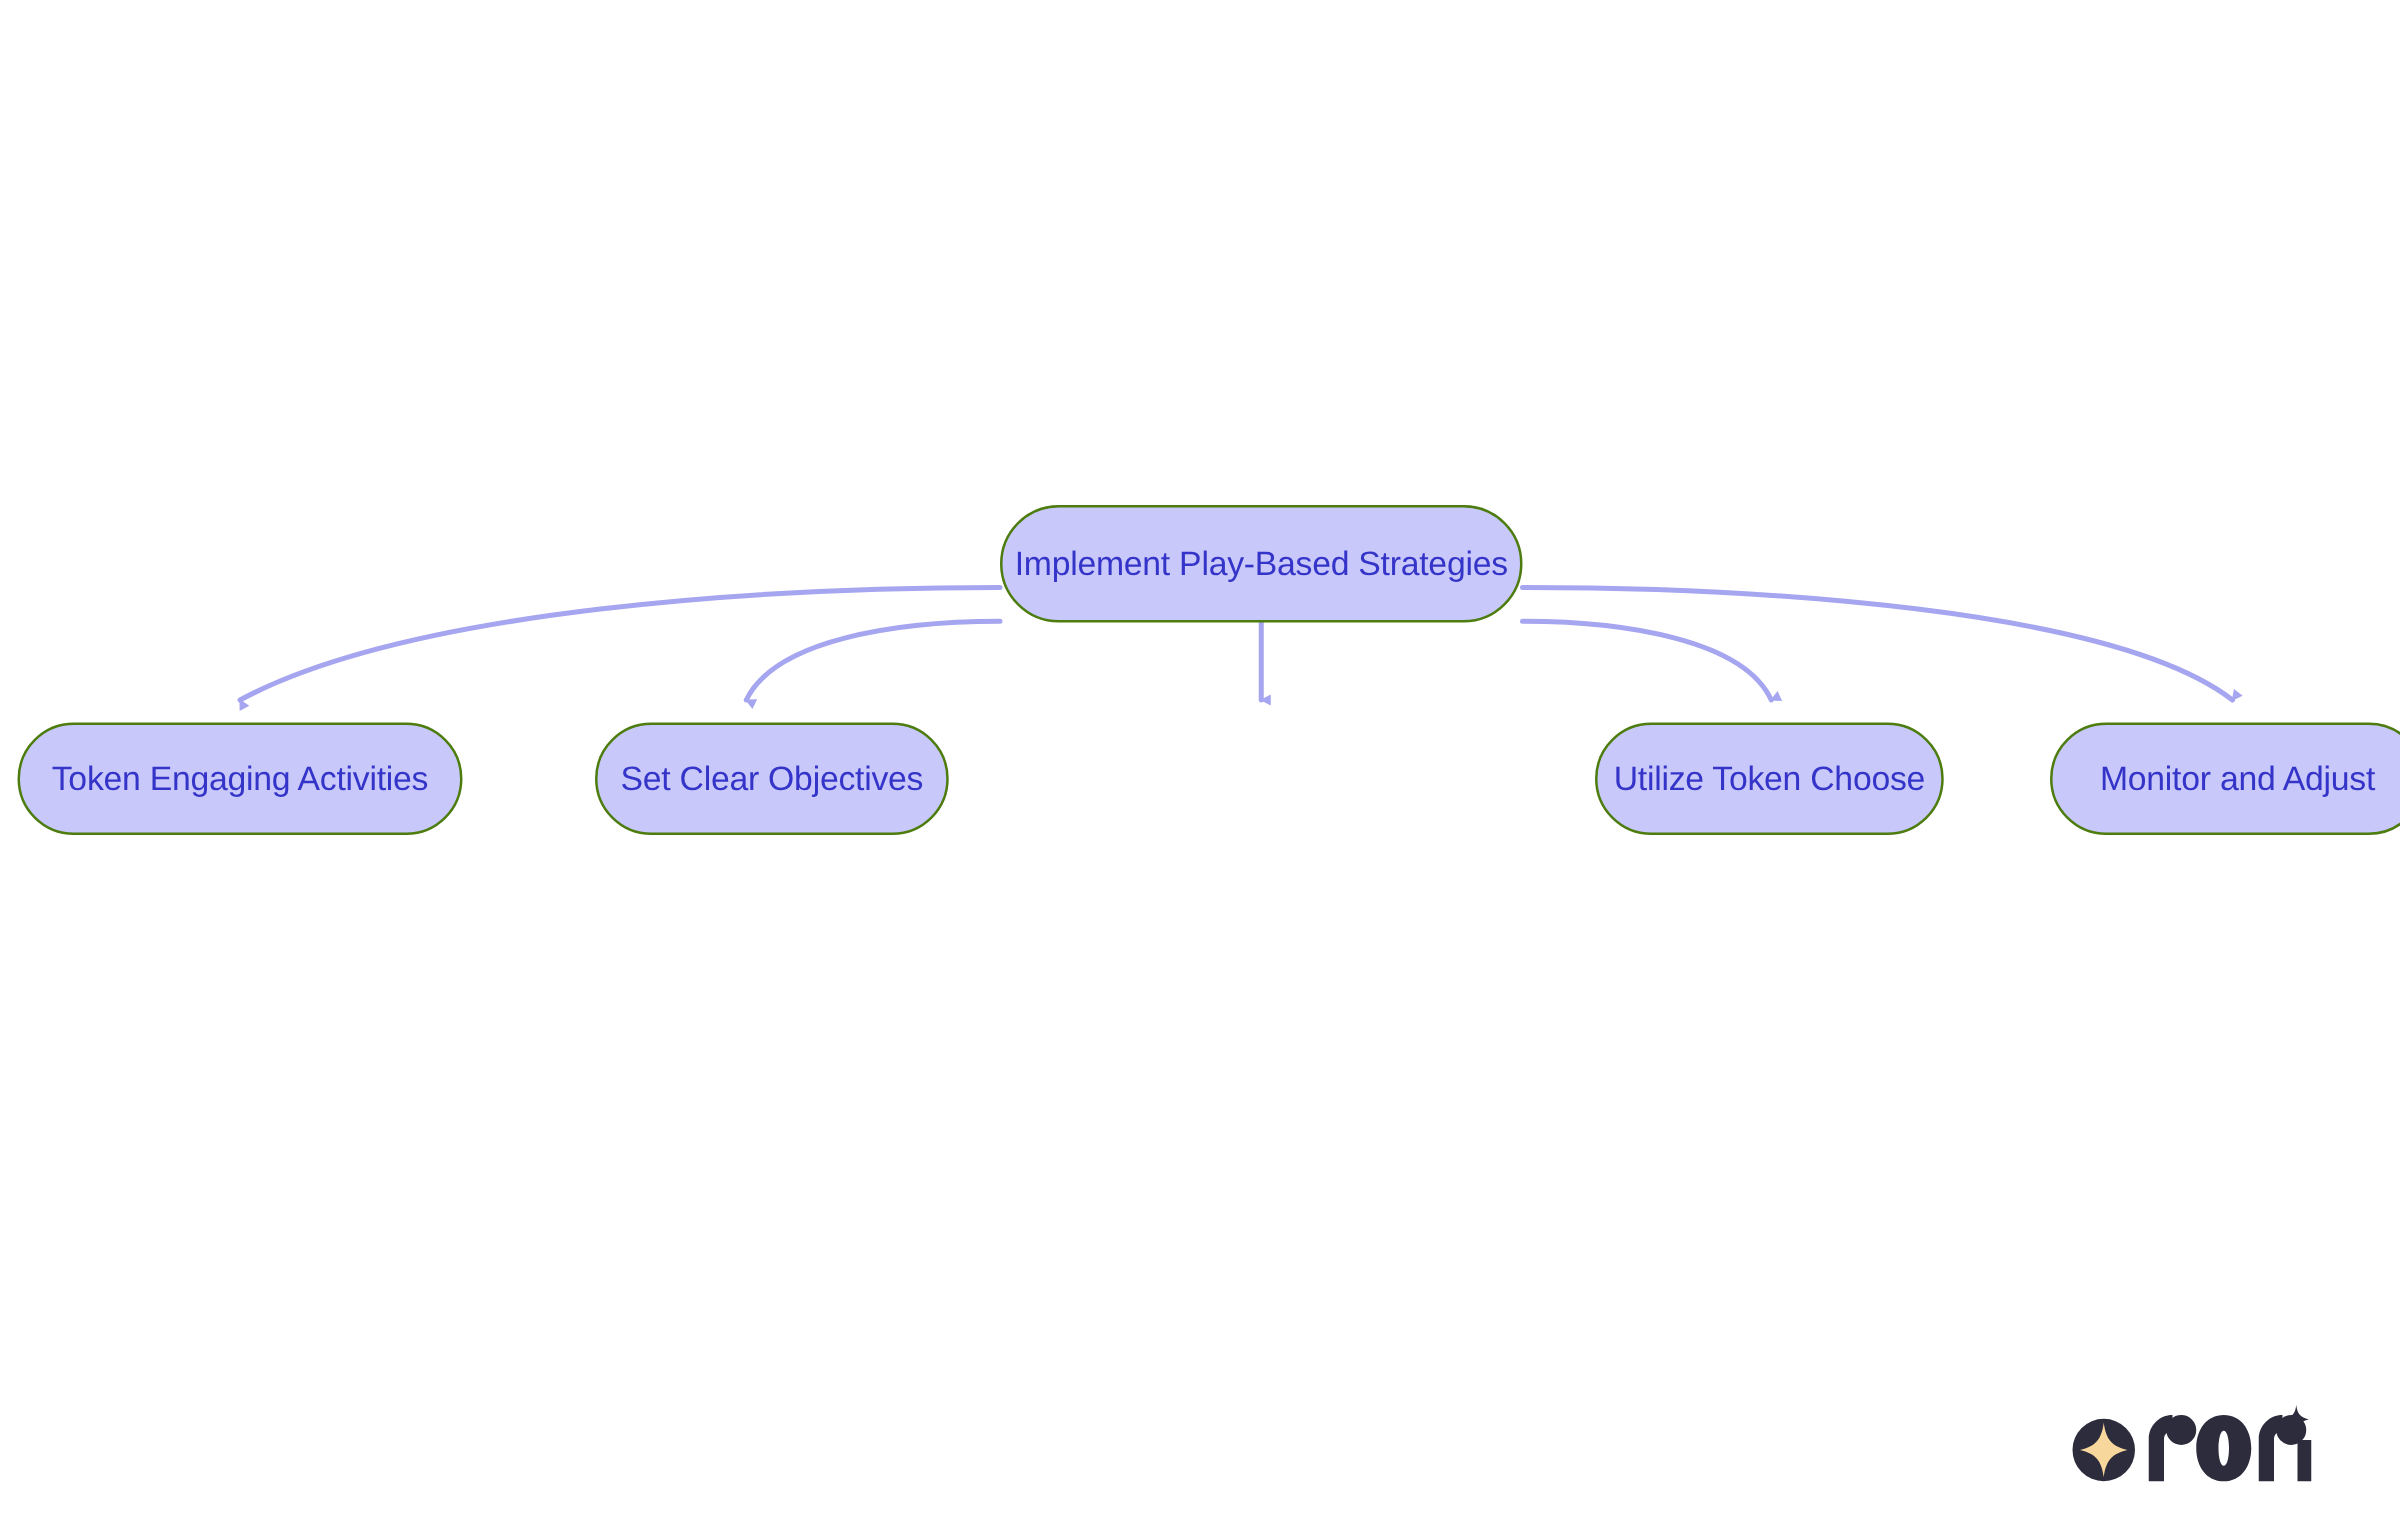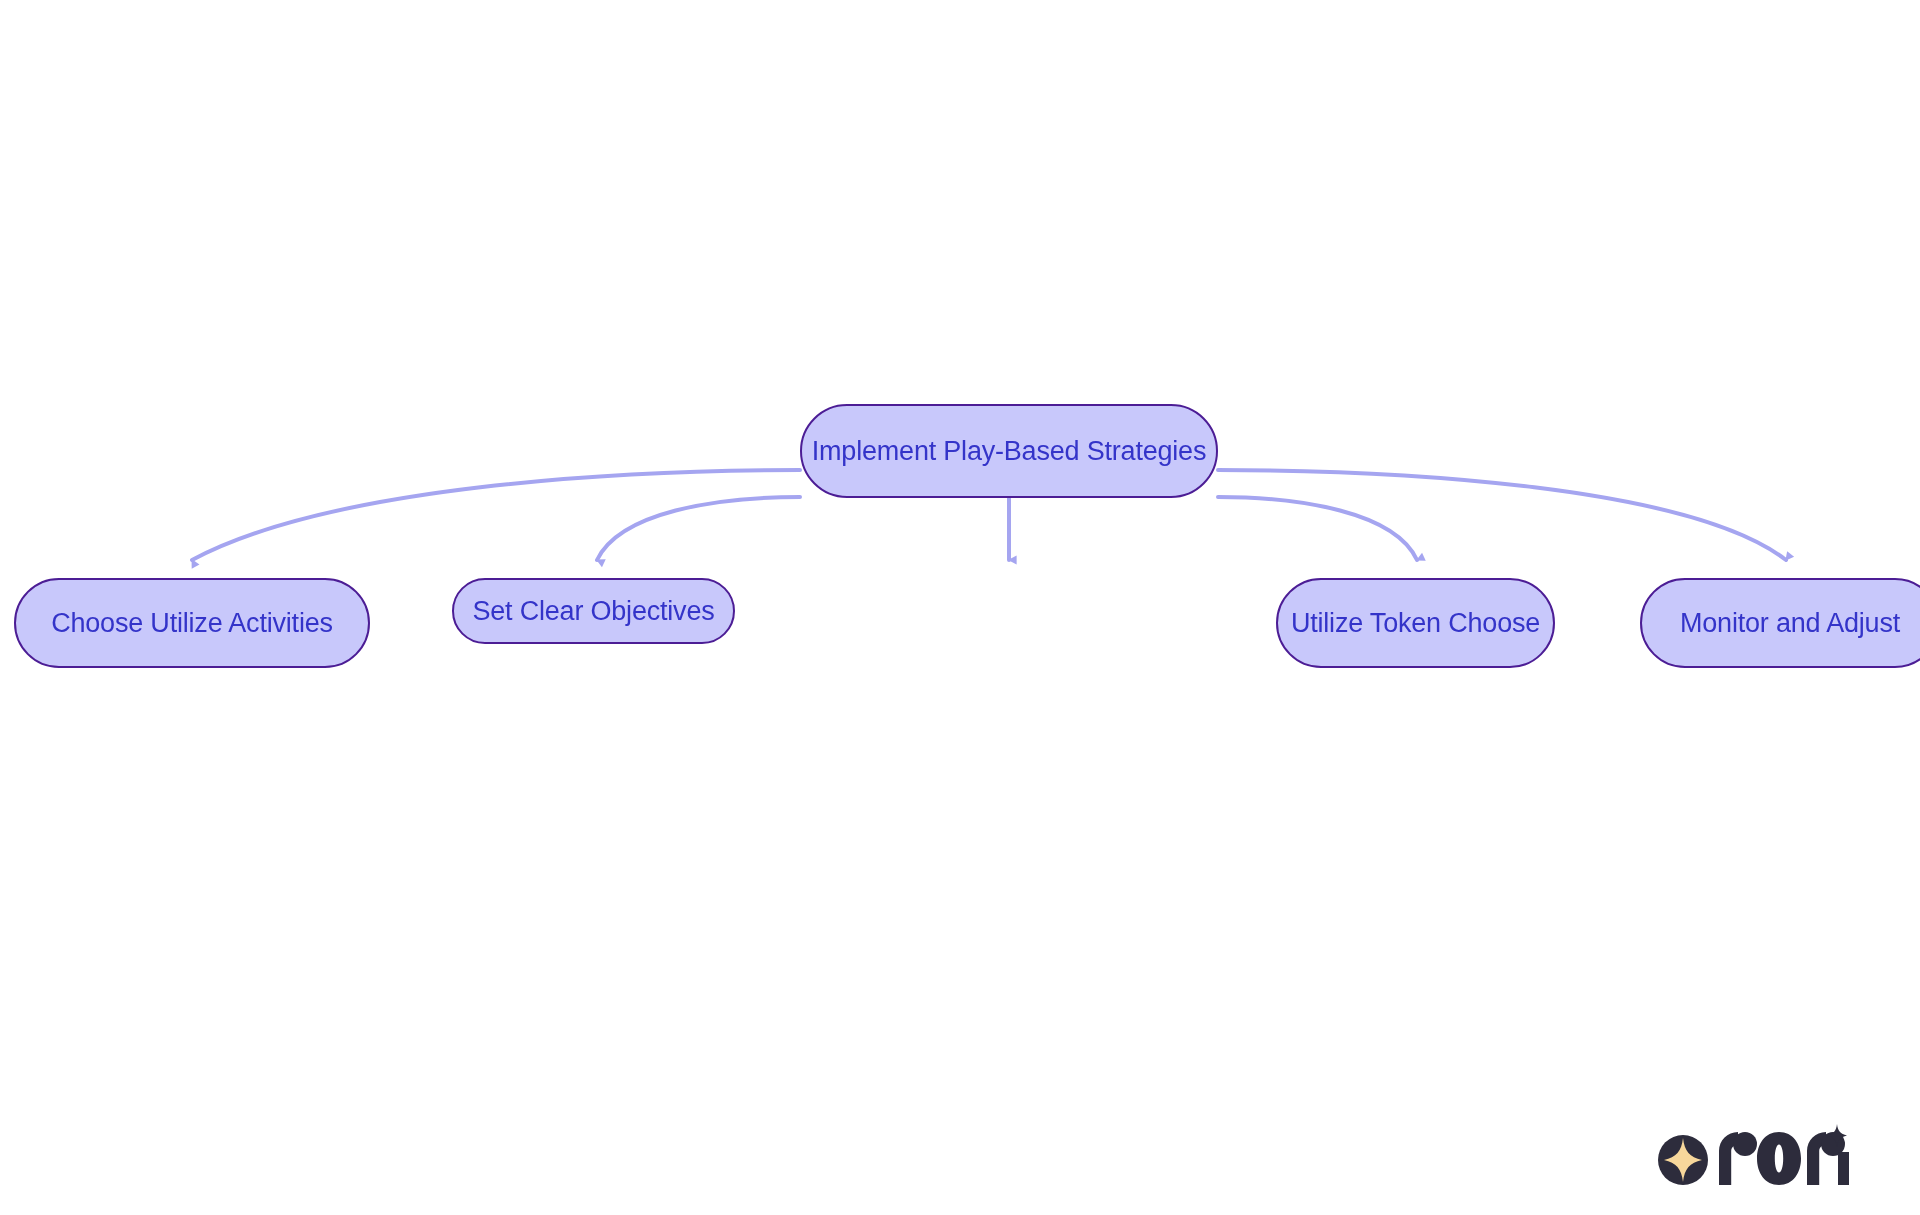--- a/index.html
+++ b/index.html
@@ -22,21 +22,21 @@
     left: 0;
     top: 0;
     width: 1920px;
     height: 1215px;
     pointer-events: none;
   }
   .node {
     position: absolute;
     box-sizing: border-box;
     background: #c8c8fb;
-    border: 2px solid #4c1d95;
+    border: 2px solid #4d7c0f;
     border-radius: 999px;
     display: flex;
     align-items: center;
     justify-content: center;
     z-index: 2;
   }
   .node-label {
     color: #3434c9;
     font-family: "Liberation Sans", sans-serif;
     font-size: 27px;
@@ -45,21 +45,21 @@
     white-space: nowrap;
     line-height: 1;
   }
   #node-root {
     left: 800px;
     top: 404px;
     width: 418px;
     height: 94px;
   }
   #node-leaf-0 { left: 14px;   top: 578px; width: 356px; height: 90px; }
-  #node-leaf-1 { left: 452px;  top: 578px; width: 283px; height: 66px; }
+  #node-leaf-1 { left: 476px;  top: 578px; width: 283px; height: 90px; }
   #node-leaf-2 { left: 823px;  top: 578px; width: 374px; height: 90px; }
   #node-leaf-3 { left: 1276px; top: 578px; width: 279px; height: 90px; }
   #node-leaf-4 { left: 1640px; top: 578px; width: 300px; height: 90px; }
 
   #logo {
     position: absolute;
     left: 1657px;
     top: 1124px;
     width: 195px;
     height: 64px;
@@ -89,21 +89,21 @@
 
       <path d="M 1218 470 C 1400 470, 1690 486, 1786 560" marker-end="url(#arrowhead)"></path>
     </g>
   </svg>
 
   <div class="node" id="node-root">
     <span class="node-label">Implement Play-Based Strategies</span>
   </div>
 
   <div class="node" id="node-leaf-0">
-    <span class="node-label">Choose Utilize Activities</span>
+    <span class="node-label">Token Engaging Activities</span>
   </div>
 
   <div class="node" id="node-leaf-1">
     <span class="node-label">Set Clear Objectives</span>
   </div>
 
 
   <div class="node" id="node-leaf-3">
     <span class="node-label">Utilize Token Choose</span>
   </div>

